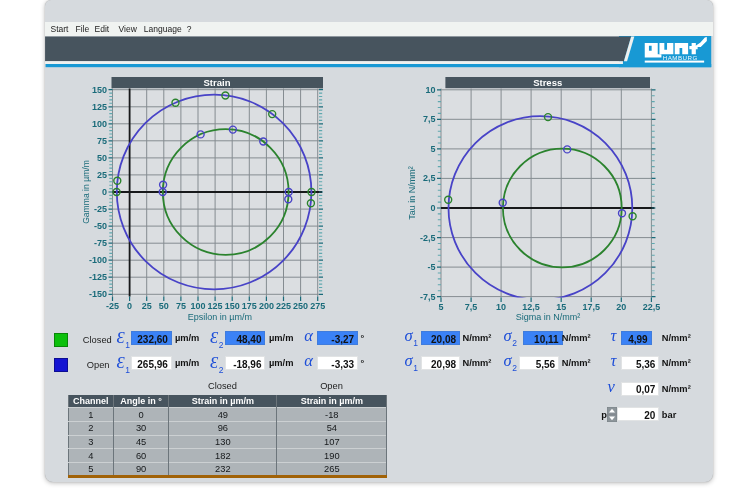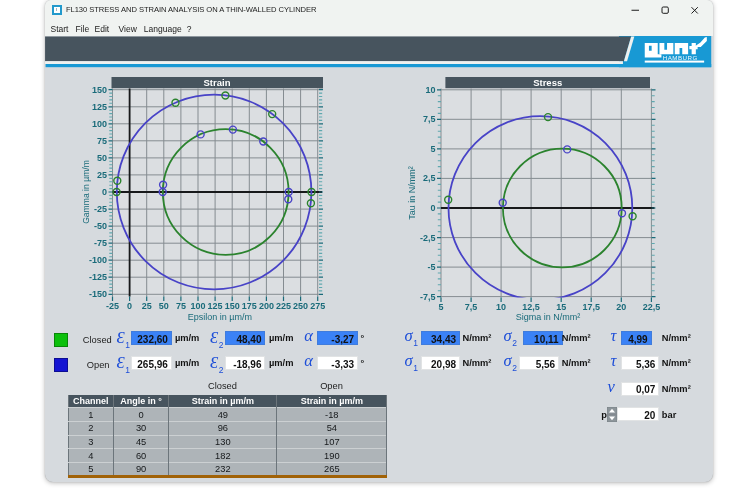--- a/index.html
+++ b/index.html
@@ -23,31 +23,20 @@
 .unit { position:absolute; font-size:9.3px; font-weight:bold; color:#111; }
 .sw { position:absolute; width:14px; height:14px; border:1px solid rgba(0,0,0,0.3); }
 table { position:absolute; left:23.2px; top:395.1px; border-collapse:collapse; table-layout:fixed; }
 th { background:#47545e; color:#fff; font-size:9px; font-weight:bold; height:12.6px; border-right:1px solid #6c757b; }
 td { background:#aeb4b8; color:#15181a; font-size:9.3px; text-align:center; height:13.7px;
   border-right:1px solid #6c757b; border-top:1px solid #ccd0d2; }
 table { border-left:1px solid #6c757b; border-bottom:3px solid #a16207; }
 tr td:last-child, tr th:last-child { border-right:1px solid #6c757b; }
 </style></head><body>
 <div id="win">
-  <div id="titlebar">
-    <div id="appicon">
-        <i></i>
-      </div>
-    <div id="wtitle">FL130 STRESS AND STRAIN ANALYSIS ON A THIN-WALLED CYLINDER</div>
-    <svg style="position:absolute;left:578px;top:0" width="90" height="21" viewBox="0 0 90 21">
-      <path d="M8.5 10.2h7.5" stroke="#1c1c1c" stroke-width="1.1"></path>
-      <rect x="39" y="7" width="6.3" height="6.3" rx="1.2" fill="none" stroke="#1c1c1c" stroke-width="1"></rect>
-      <path d="M68.5 7.2l6.3 6.3M74.8 7.2l-6.3 6.3" stroke="#1c1c1c" stroke-width="1"></path>
-    </svg>
-  </div>
   <div id="menubar">
     <span class="mi" style="left:6px">Start</span>
     <span class="mi" style="left:31px">File</span>
     <span class="mi" style="left:50px">Edit</span>
     <span class="mi" style="left:74px">View</span>
     <span class="mi" style="left:99.3px">Language</span>
     <span class="mi" style="left:142.2px">?</span>
   </div>
   <div id="band"><svg class="hdr" width="668" height="31.6" viewBox="0 0 668 31.6">
         <rect x="574" y="0" width="92.3" height="31.2" fill="#1899d4"></rect>
@@ -176,21 +165,21 @@
   <div class="vbox boxw" style="left:86.1px;top:356px;width:41.3px">265,96</div>
   <div class="unit" style="left:130.4px;top:358px">µm/m</div>
   <span class="sym" style="position:absolute;left:165.6px;top:355px">Ɛ<sub>2</sub></span>
   <div class="vbox boxw" style="left:180.2px;top:356px;width:40.8px">-18,96</div>
   <div class="unit" style="left:224.5px;top:358px">µm/m</div>
   <span class="sym" style="position:absolute;left:259.7px;top:353px">α</span>
   <div class="vbox boxw" style="left:272.8px;top:356px;width:40.8px">-3,33</div>
   <div class="unit" style="left:316.1px;top:358px">°</div>
 
   <span class="sym" style="position:absolute;left:360px;top:328px">σ<sub>1</sub></span>
-  <div class="vbox boxg" style="left:376.9px;top:331px;width:38.7px">34,43</div>
+  <div class="vbox boxg" style="left:376.9px;top:331px;width:38.7px">20,08</div>
   <div class="unit" style="left:418px;top:333px">N/mm²</div>
   <span class="sym" style="position:absolute;left:459.1px;top:328px">σ<sub>2</sub></span>
   <div class="vbox boxg" style="left:478px;top:331px;width:40.1px">10,11</div>
   <div class="unit" style="left:517.2px;top:333px">N/mm²</div>
   <span class="sym" style="position:absolute;left:566px;top:328px">τ</span>
   <div class="vbox boxg" style="left:576.2px;top:331px;width:31px">4,99</div>
   <div class="unit" style="left:617.3px;top:333px">N/mm²</div>
 
   <span class="sym" style="position:absolute;left:360px;top:353px">σ<sub>1</sub></span>
   <div class="vbox boxw" style="left:376.9px;top:356px;width:38.7px">20,98</div>

